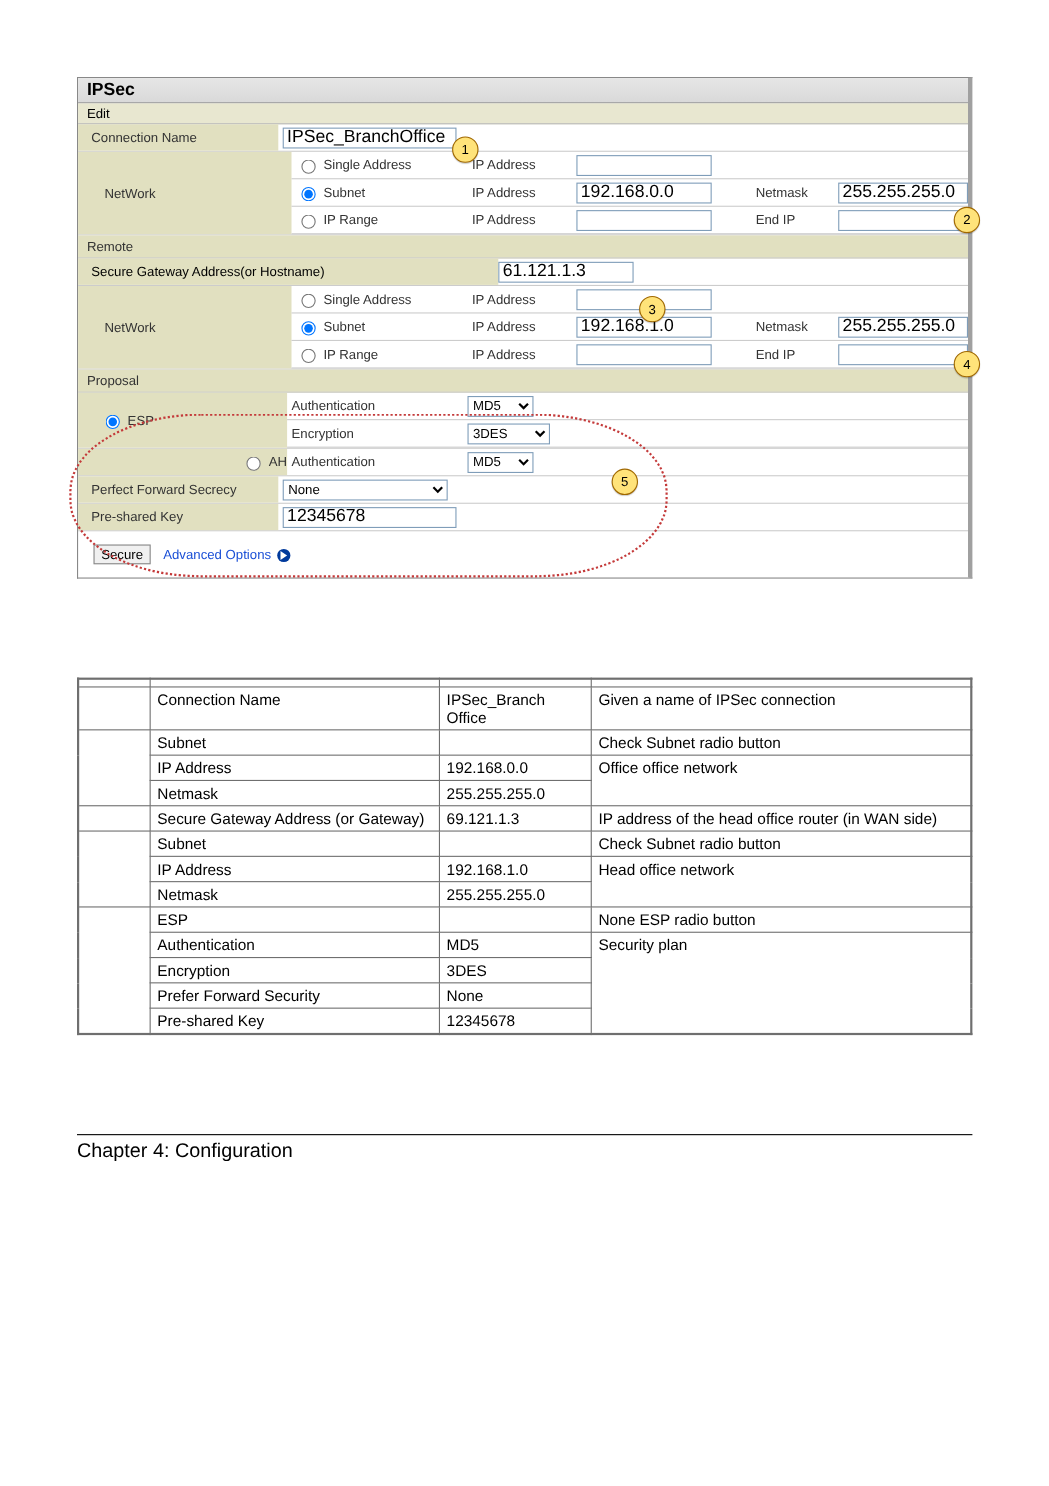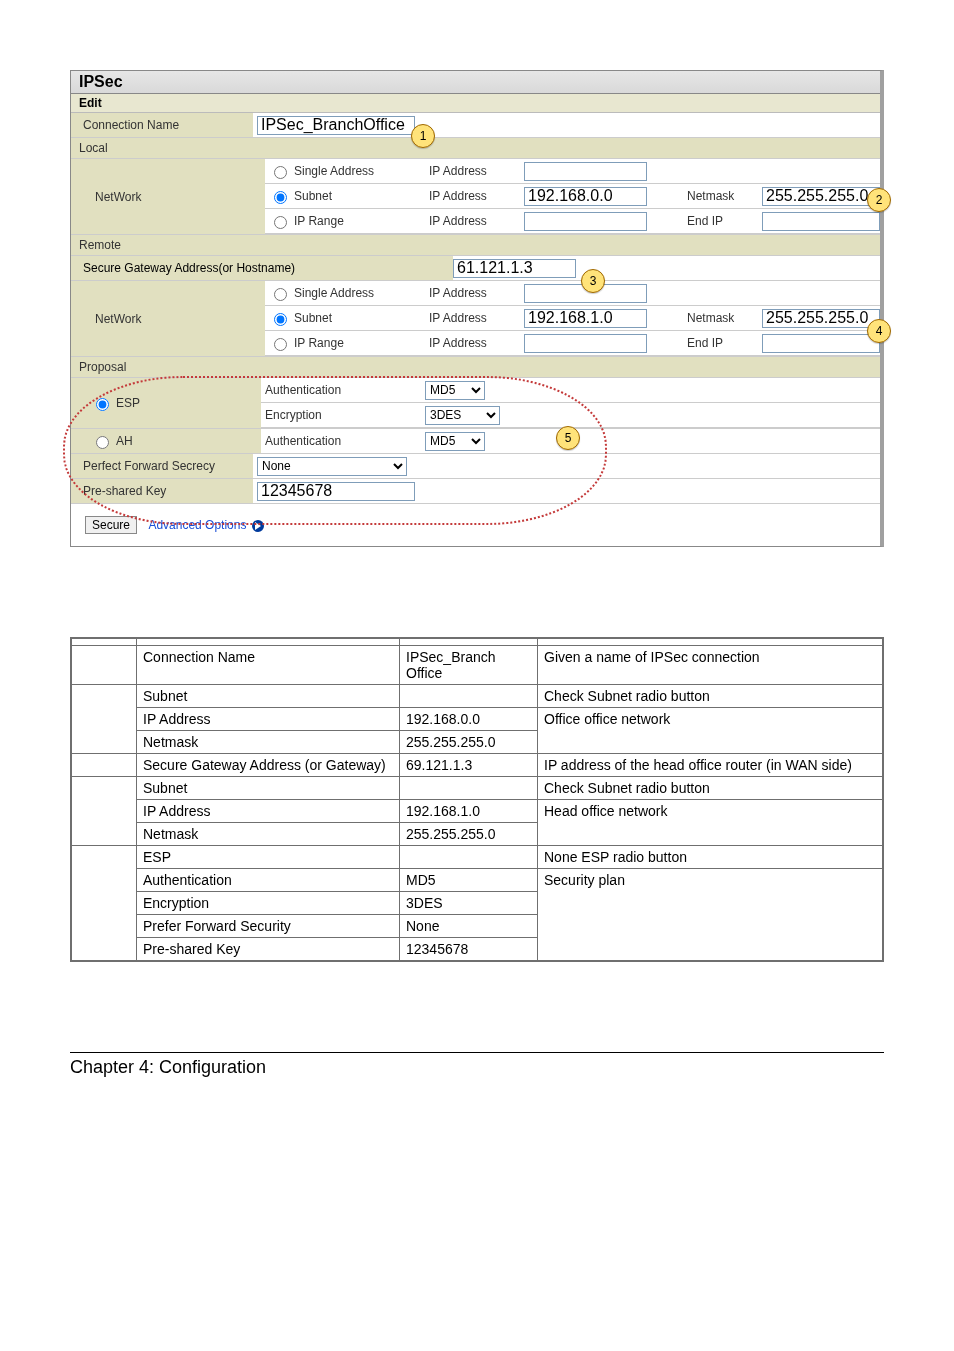--- a/index.html
+++ b/index.html
@@ -24,21 +24,21 @@
   .title-bar {
     background: linear-gradient(#e6e6e6, #d9d9d9);
     border-bottom: 1px solid #888;
     font-weight: bold;
     font-size: 16px;
     padding: 2px 8px;
   }
   .edit-bar {
     background: #e8e7d0;
     border-bottom: 1px solid #bbb;
-    font-weight: bold;
+    font-weight: normal;
     font-size: 12px;
     padding: 2px 8px;
   }
   .row {
     display: flex;
     align-items: center;
     border-bottom: 1px solid #ccc;
     min-height: 24px;
   }
   .lab1 {
@@ -195,21 +195,20 @@
     <div class="title-bar">IPSec</div>
     <div class="edit-bar">Edit</div>
 
     <div class="row">
       <div class="lbl-col lab1">Connection Name</div>
       <div style="padding-left:4px;">
         <input type="text" class="ti w150" value="IPSec_BranchOffice" style="">
       </div>
     </div>
 
-    <div class="section-head">Local</div>
 
     <div class="row">
       <div class="net-lbl">NetWork</div>
       <div class="net-stack">
         <div class="row">
           <div class="lab2 radio-line">
             <input type="radio" name="lnet" style="">
             <span>Single Address</span>
           </div>
           <div class="lab3">IP Address</div>
@@ -297,21 +296,21 @@
           <select class="sel" style="width:60px;"><option>MD5</option></select>
         </div>
         <div class="row">
           <div class="lab2">Encryption</div>
           <select class="sel" style="width:75px;"><option>3DES</option></select>
         </div>
       </div>
     </div>
 
     <div class="row">
-      <div class="net-lbl radio-line" style="padding-left:20px;">
+      <div class="net-lbl radio-line" style="padding-left:20px;justify-content:flex-end;">
         <input type="radio" name="prop" style="">
         <span>AH</span>
       </div>
       <div class="lab2">Authentication</div>
       <select class="sel" style="width:60px;"><option>MD5</option></select>
     </div>
 
     <div class="row">
       <div class="lbl-col lab1">Perfect Forward Secrecy</div>
       <div style="padding-left:4px;">

